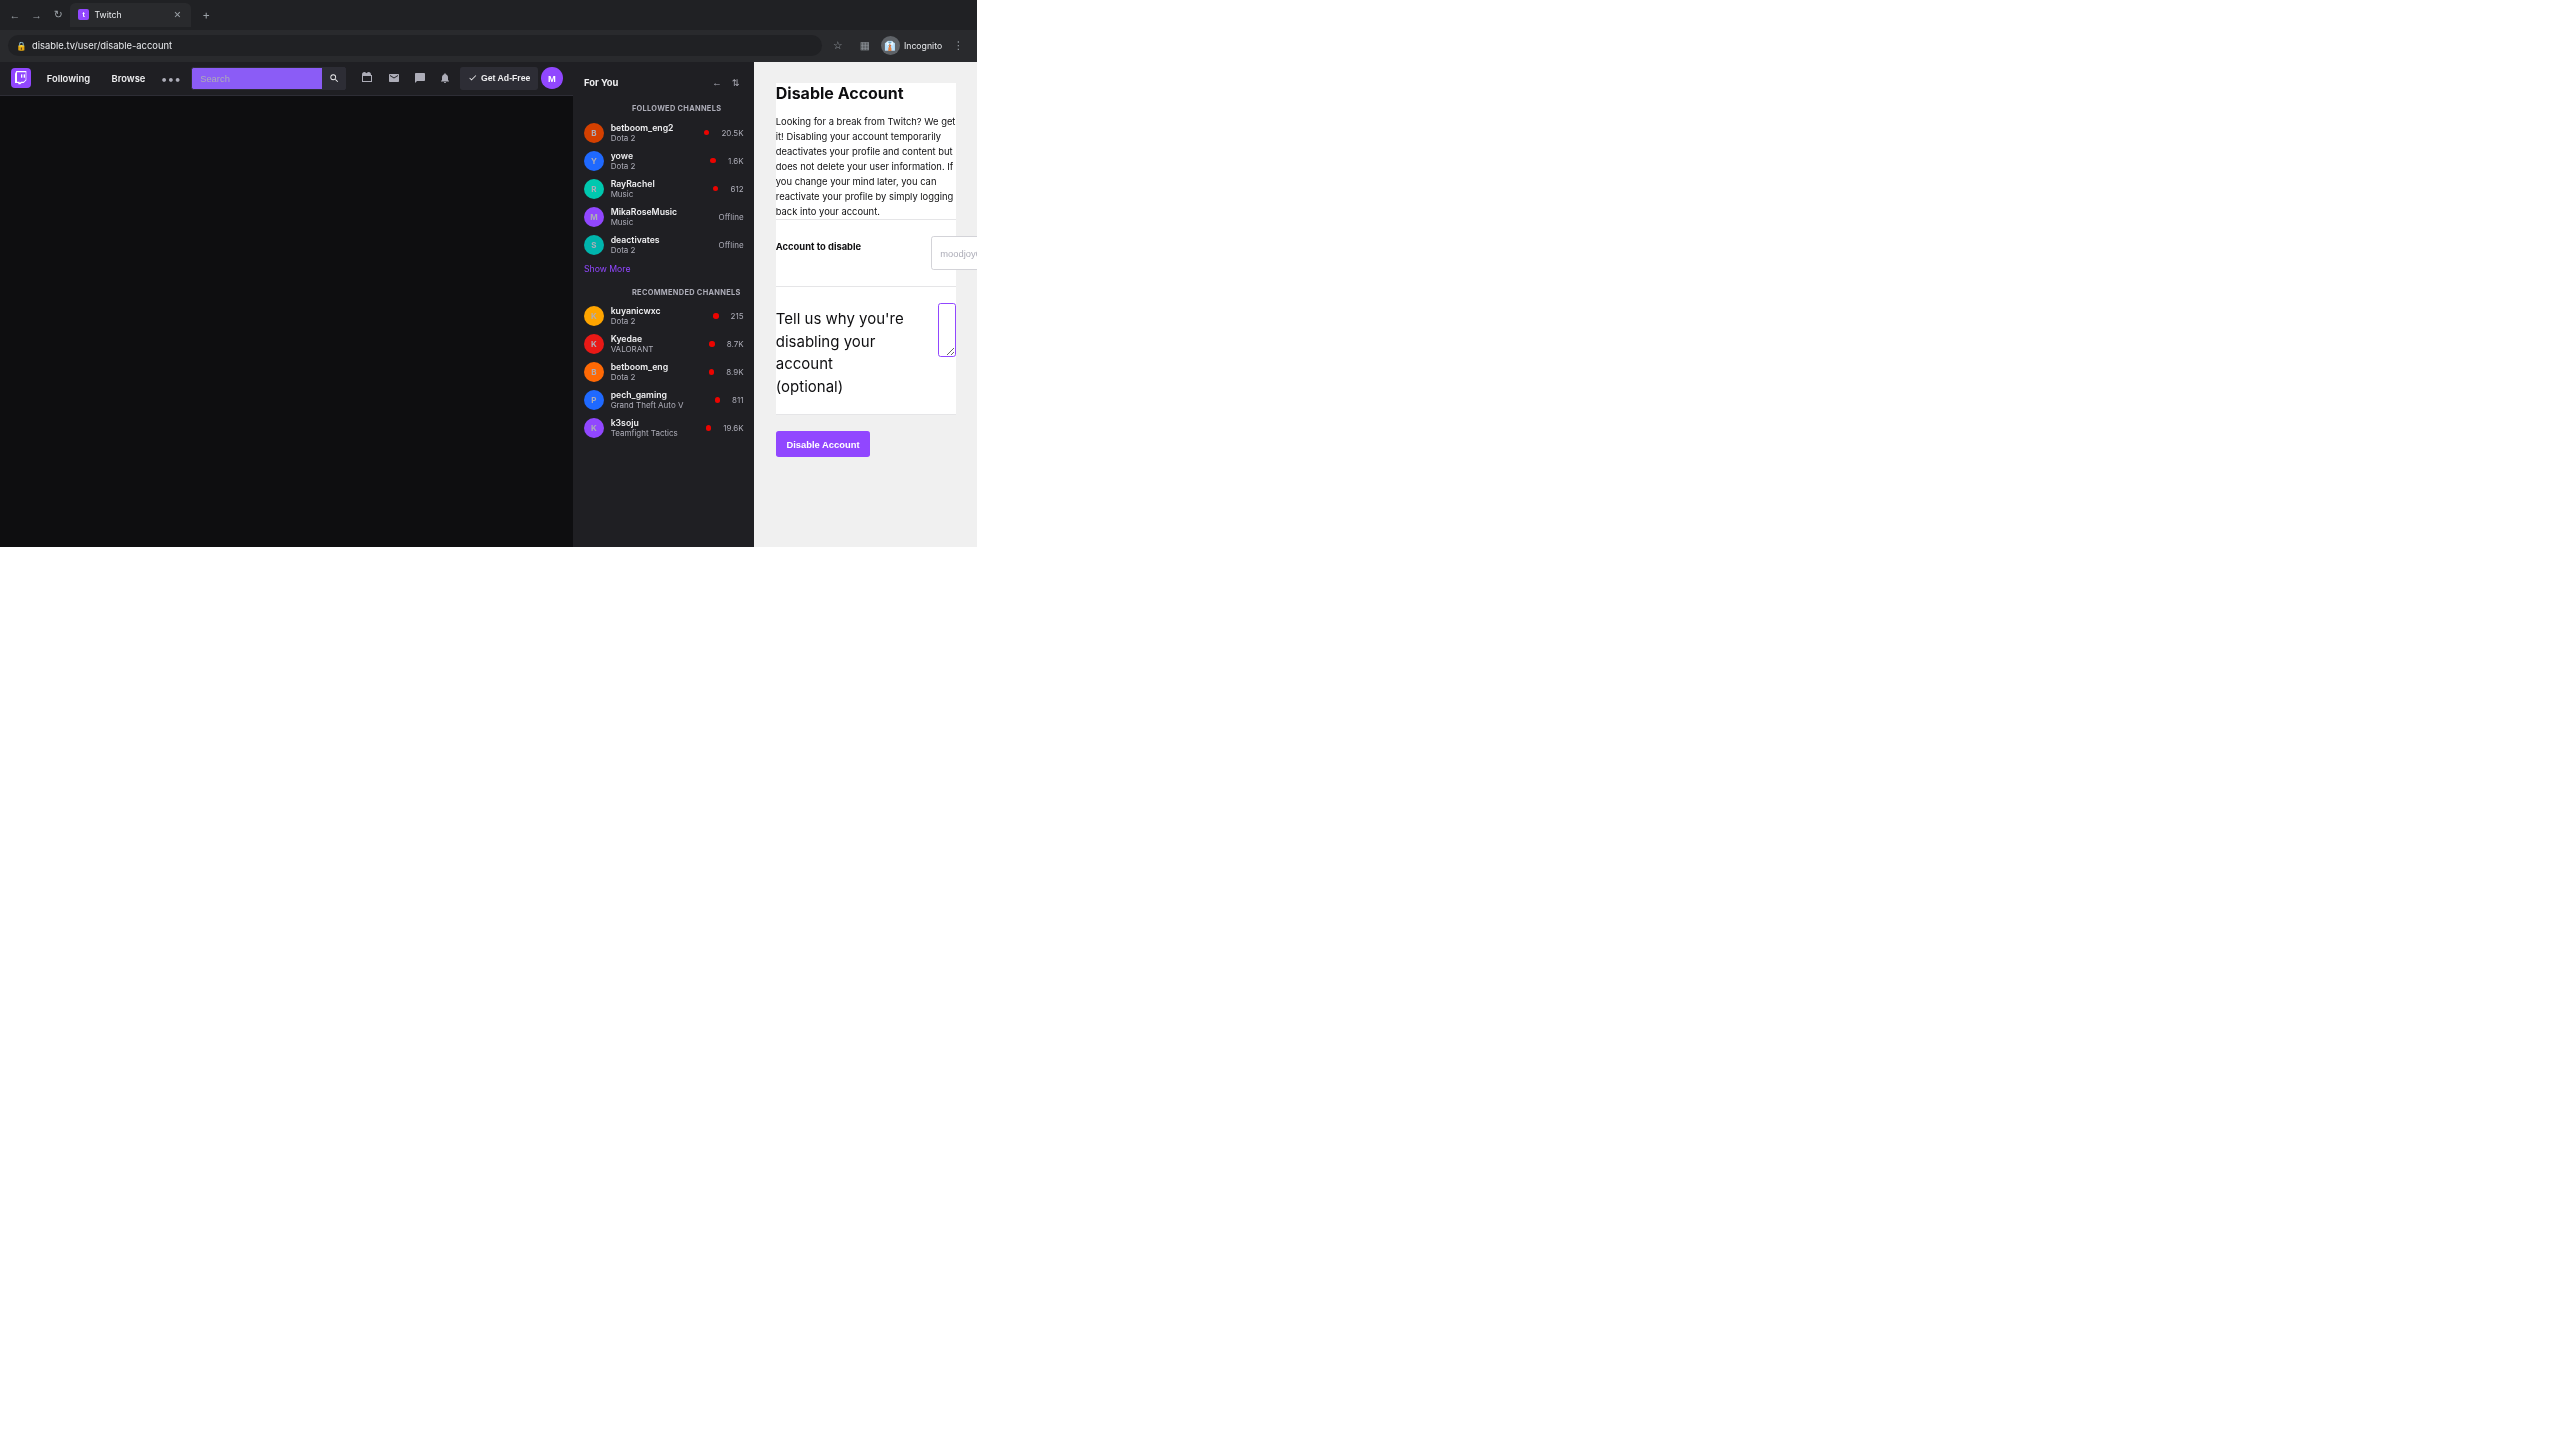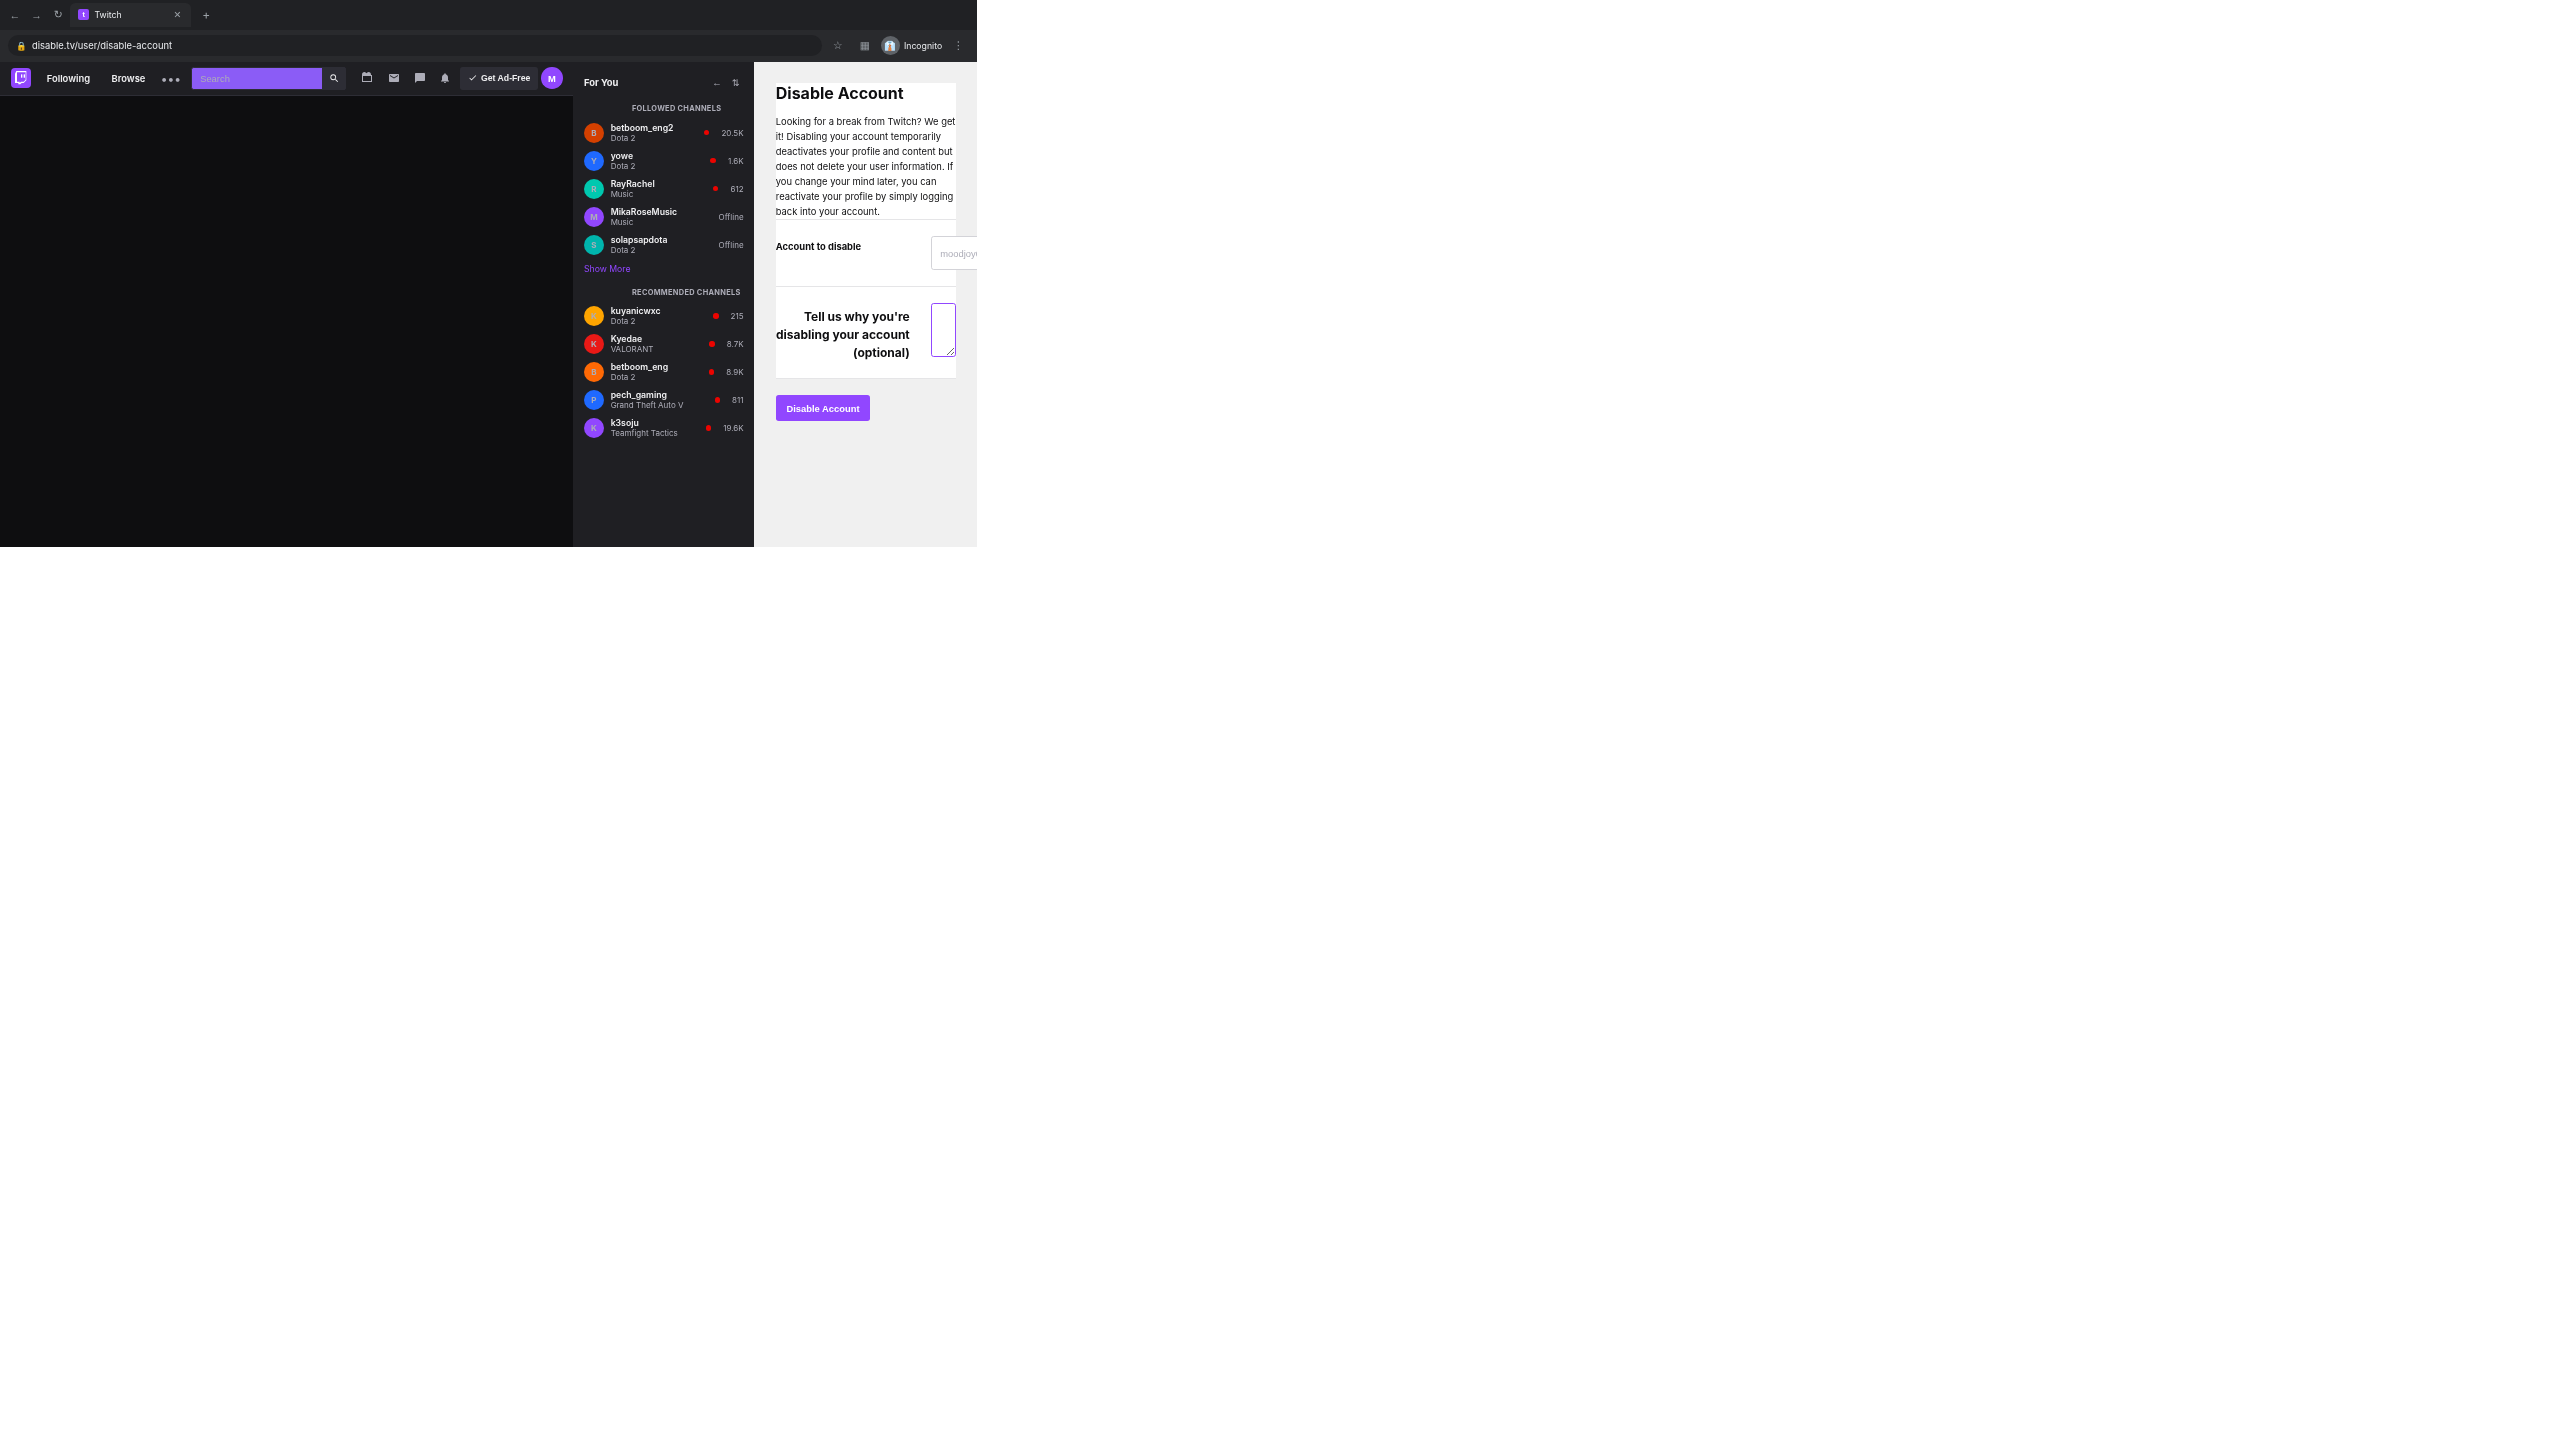--- a/index.html
+++ b/index.html
@@ -371,27 +371,26 @@
       font-size: 9.4px;
       color: #0e0e10;
       background: #fff;
       outline: none;
       resize: vertical;
       max-width: 577px;
       font-family: inherit;
     }
 
     .form-textarea-label {
-      font-size: 12px;
-      font-weight: 700;
+      font-size: 15px;
+      font-weight: 400;
       color: #0e0e10;
       min-width: 134px;
       padding-top: 5.4px;
       line-height: 1.5;
-      text-align: right;
     }
 
     .button-section {
       border-top: 0.7px solid #e5e5e7;
       padding: 16px 0;
       background: #f0f0f0;
     }
     .disable-btn {
       background: #9147ff;
       border: none;
@@ -570,21 +569,21 @@
           <div class="channel-game">Music</div>
         </div>
         <div class="channel-status">
           <span class="offline-text">Offline</span>
         </div>
       </div>
 
       <div class="channel-item">
         <div class="channel-avatar av-teal">S</div>
         <div class="channel-info">
-          <div class="channel-name">solapsapdota</div>
+          <div class="channel-name">deactivates</div>
           <div class="channel-game">Dota 2</div>
         </div>
         <div class="channel-status">
           <span class="offline-text">Offline</span>
         </div>
       </div>
 
       <a class="show-more">Show More</a>
 
       <div class="sidebar-section-header" style="margin-top:5.4px;">

